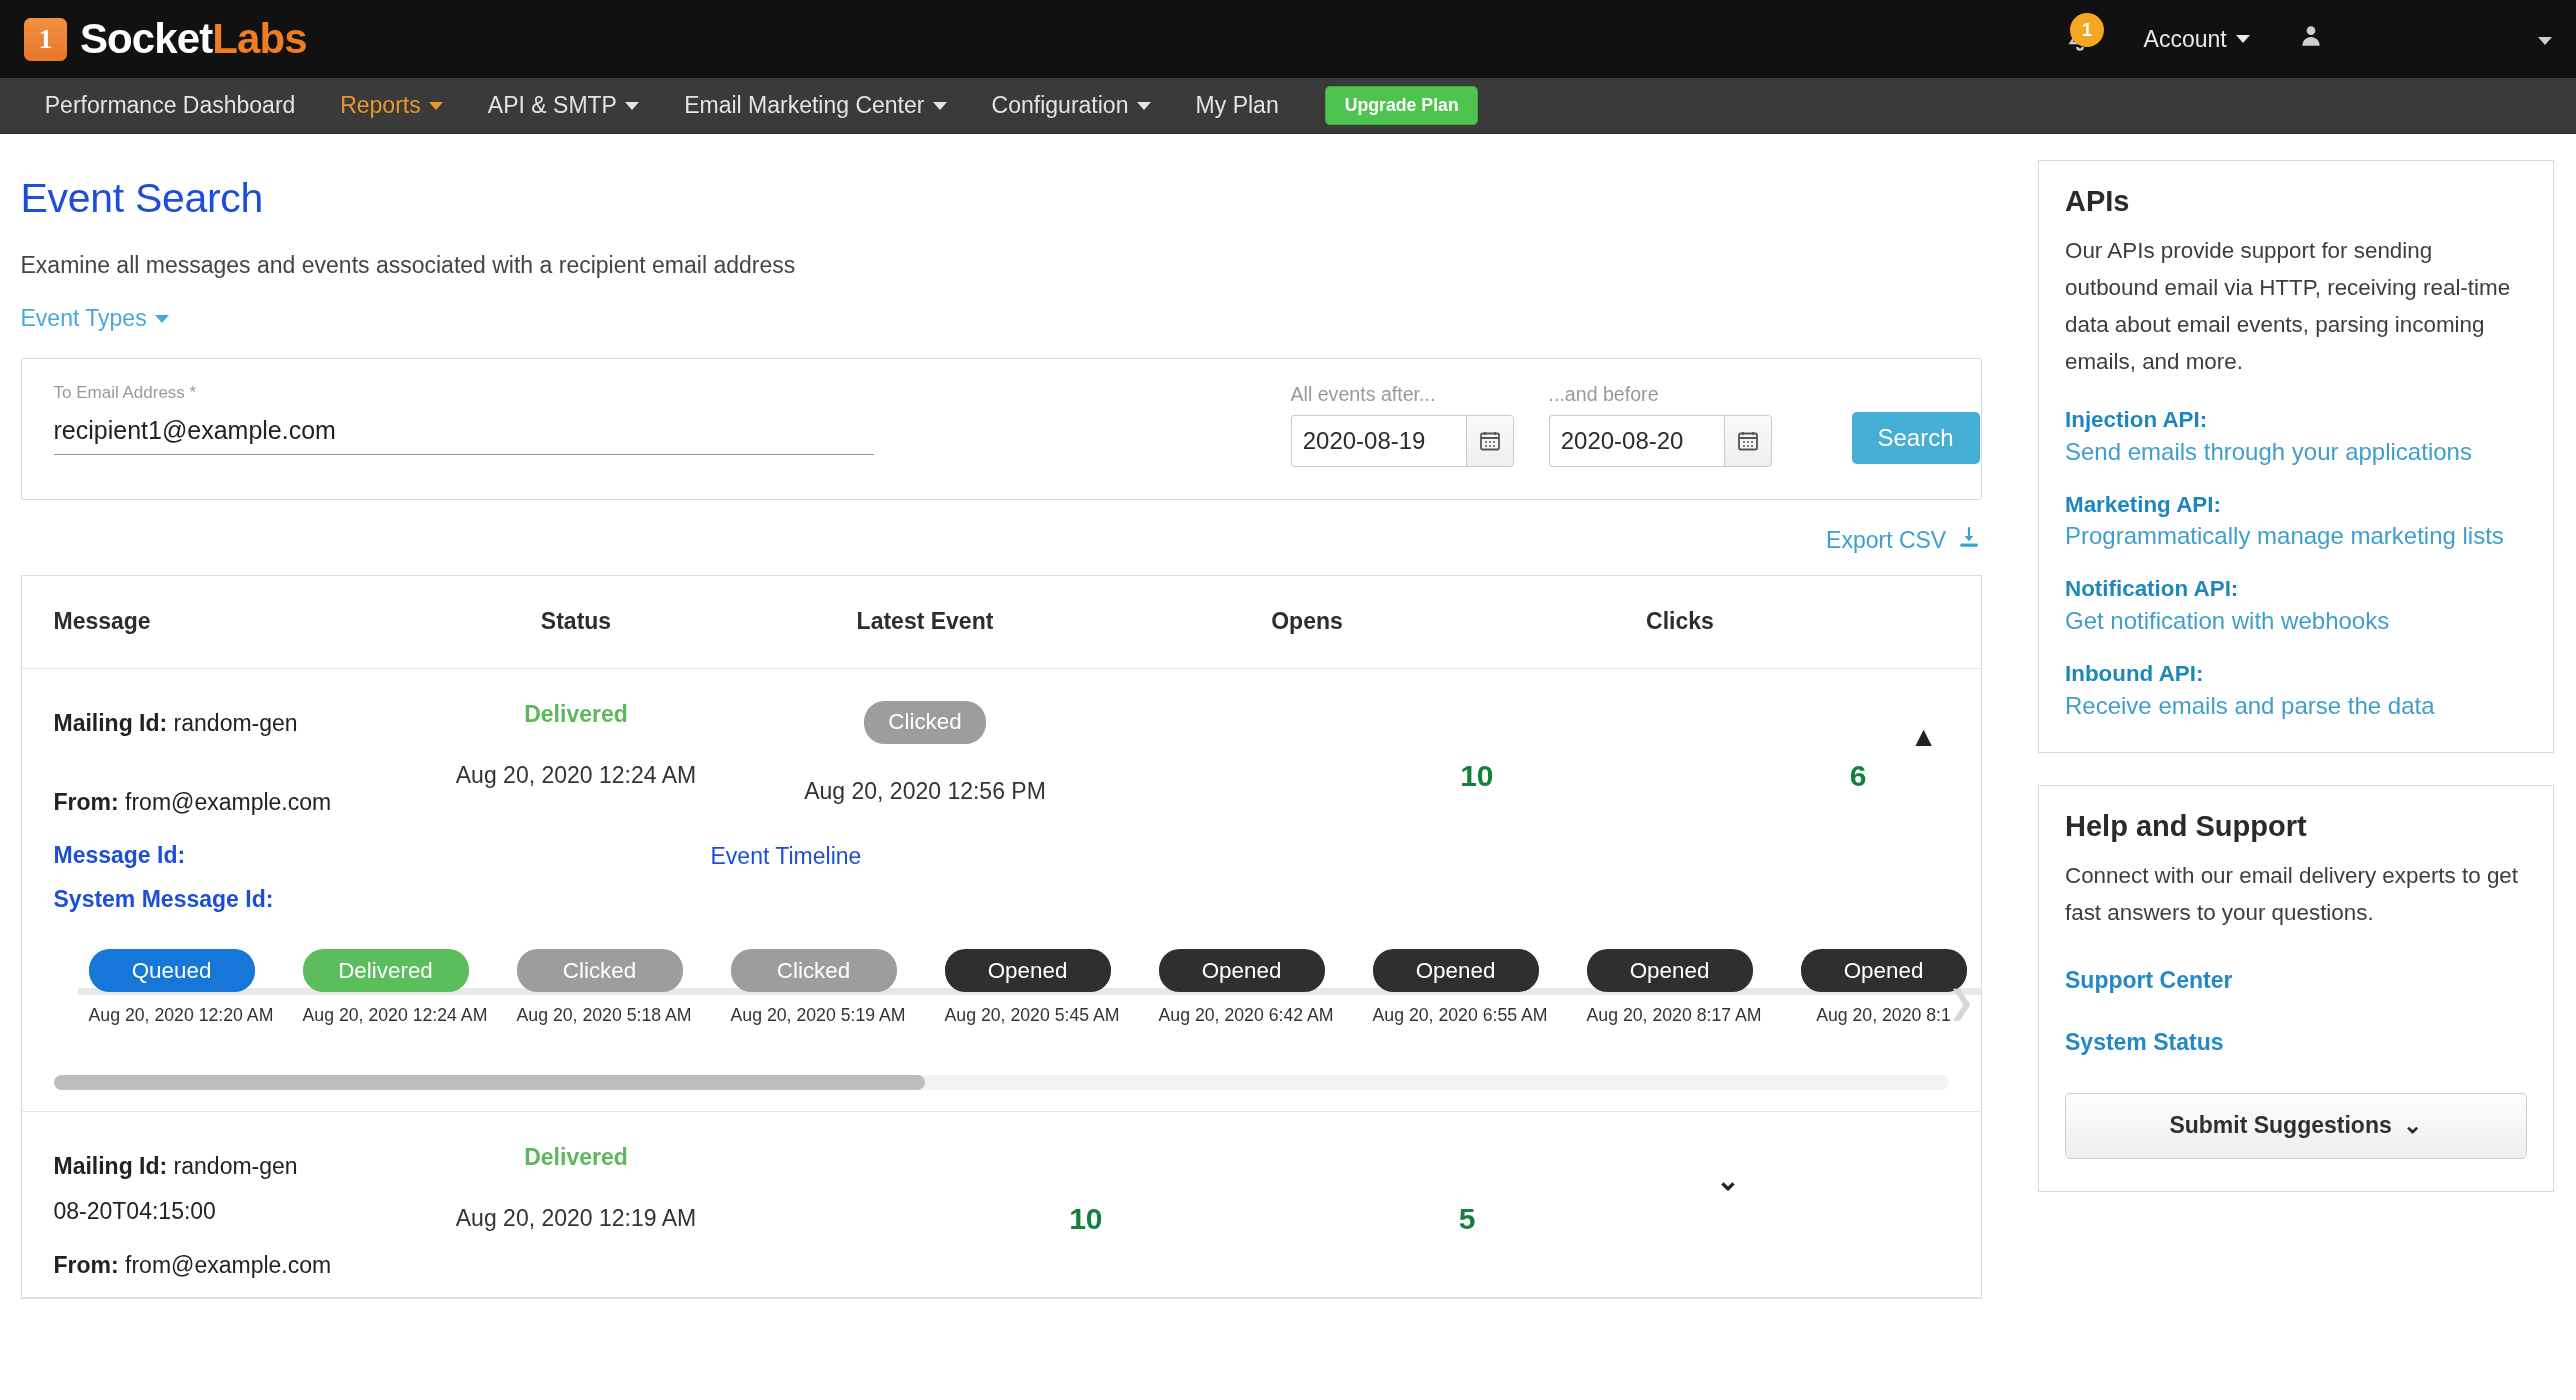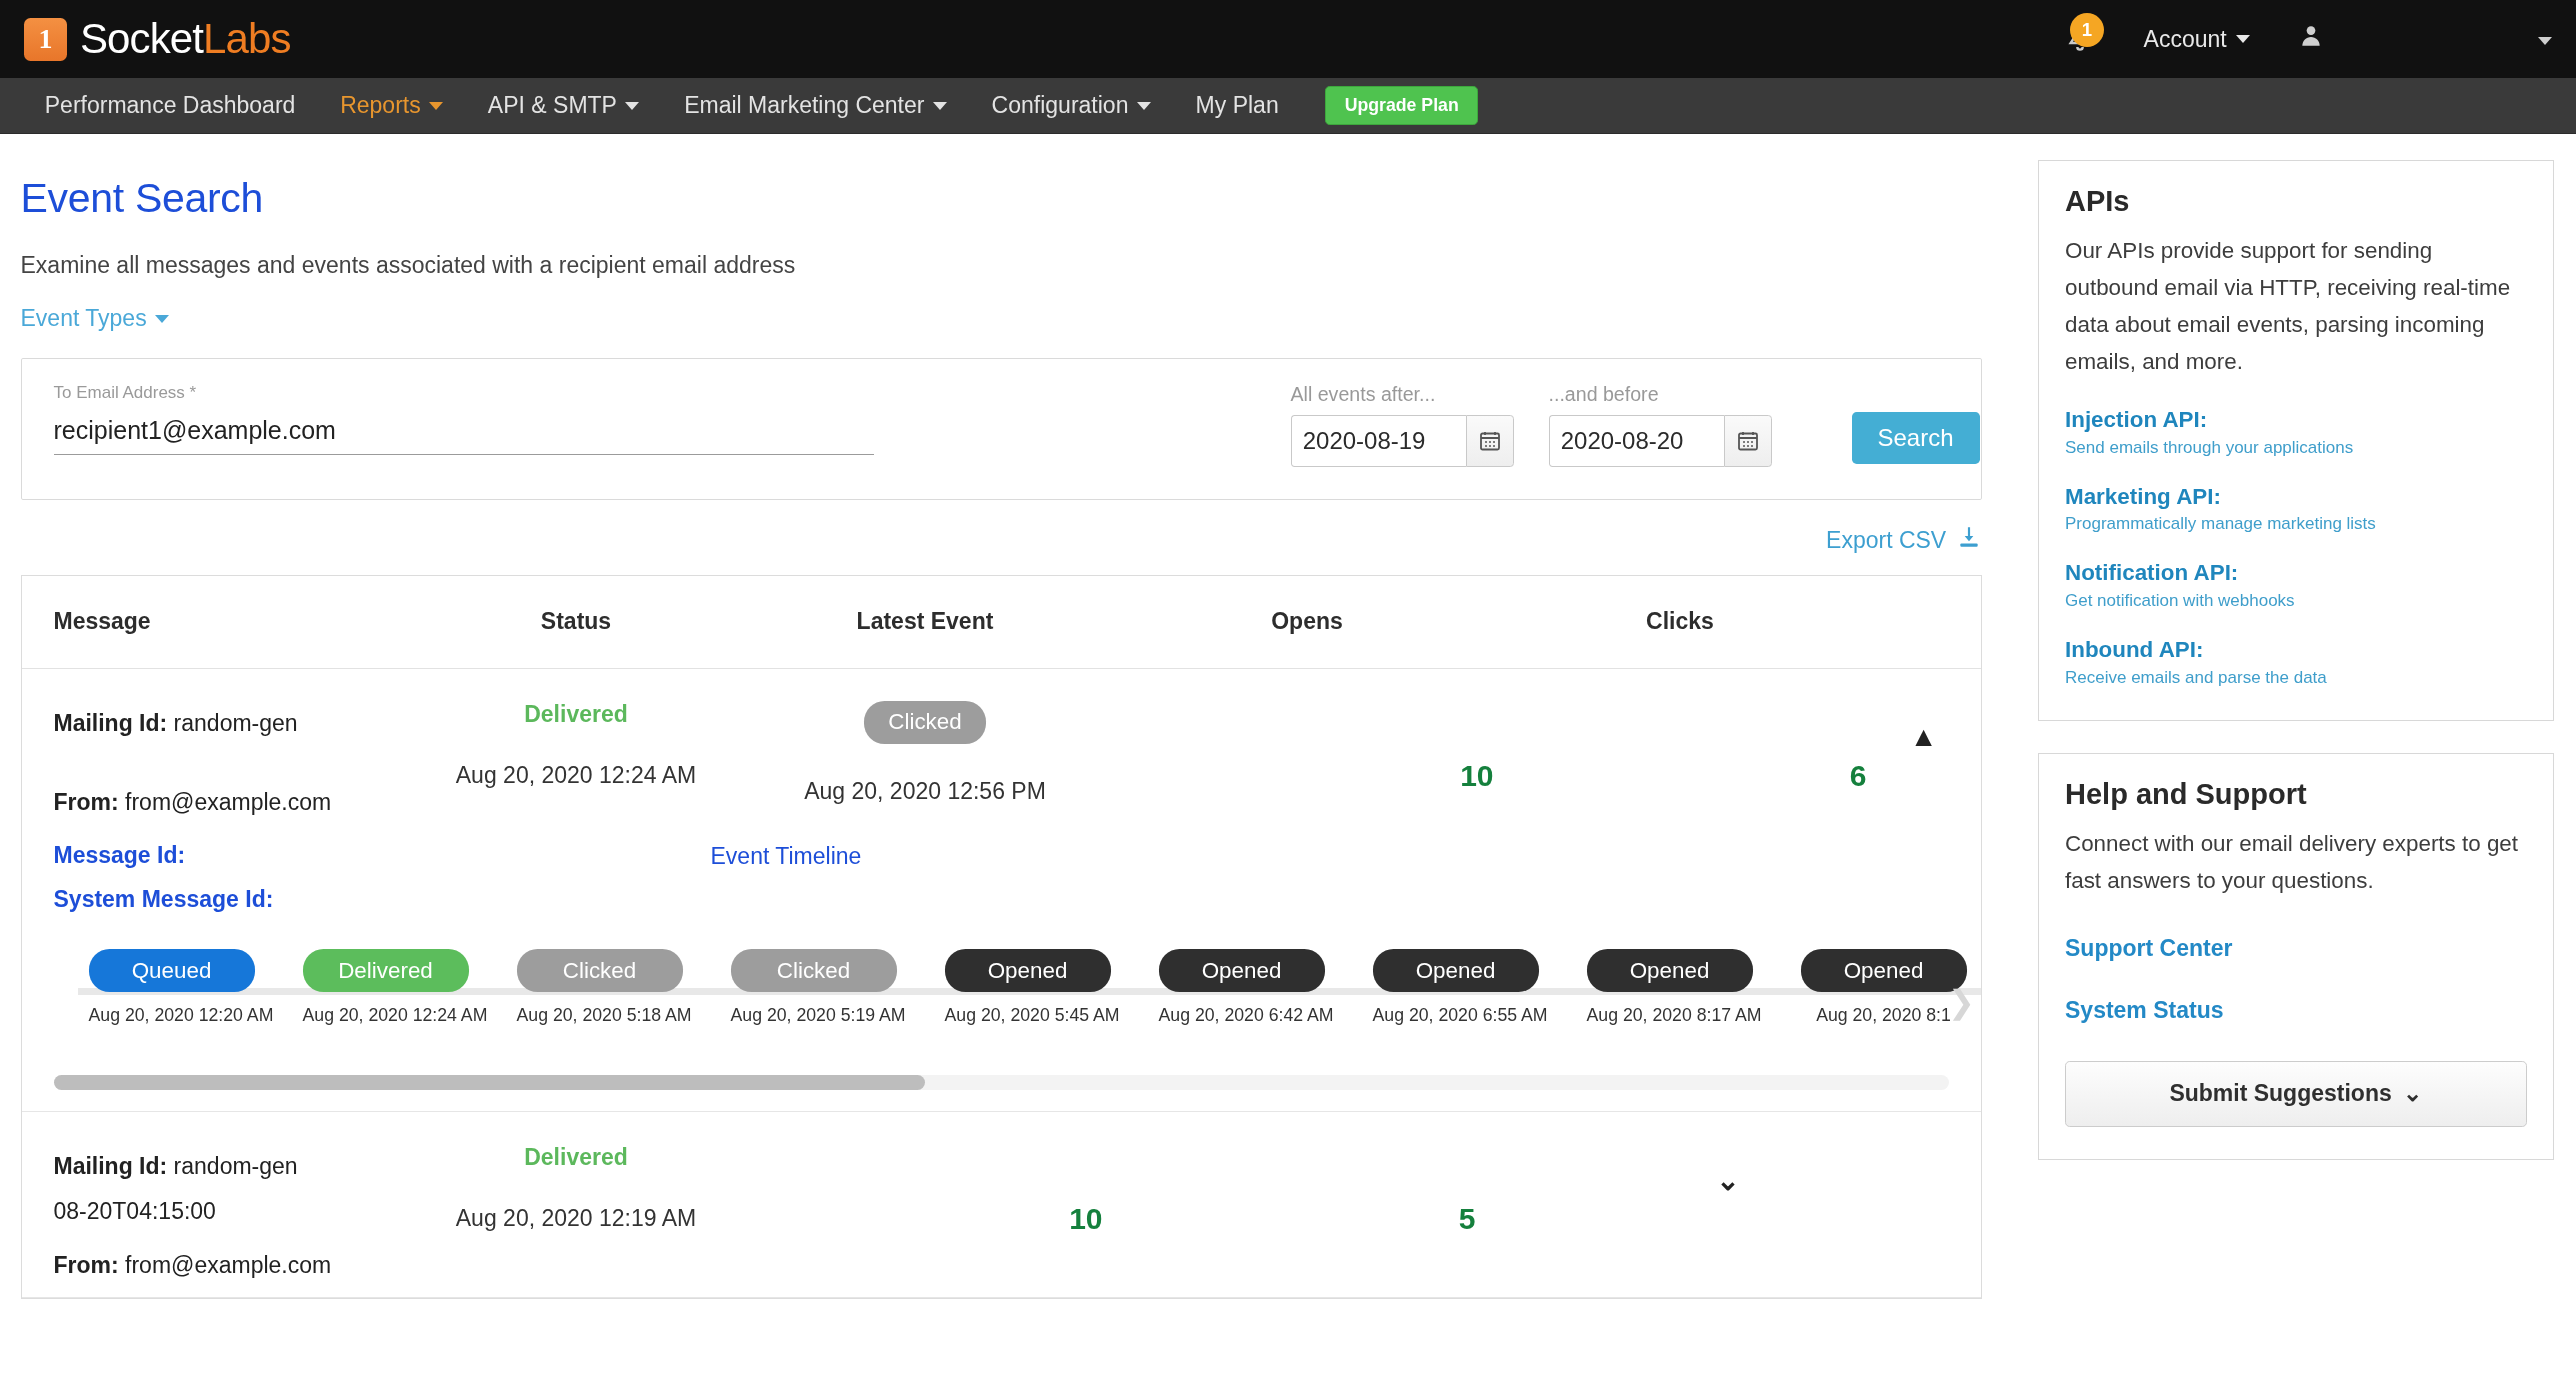--- a/index.html
+++ b/index.html
@@ -20,21 +20,21 @@
   .logo-mark {
     width: 43px; height: 43px; border-radius: 6.5px;
     background: linear-gradient(180deg,#f49042 0%,#e8762a 100%);
     display: flex; align-items: center; justify-content: center;
     position: relative;
   }
   .logo-mark .glyph {
     color:#fff; font-size: 28px; font-weight: bold; line-height: 1;
     font-family: "Liberation Serif", serif;
   }
-  .logo-text { font-size: 42px; font-weight: normal; letter-spacing: -0.9px; }
+  .logo-text { font-size: 42px; font-weight: bold; letter-spacing: -0.9px; }
   .logo-text .w1 { color:#ffffff; }
   .logo-text .w2 { color:#ef7d22; }
 
   .top-right {
     margin-left:auto; display:flex; align-items:center; gap:0;
     height:100%;
   }
   .bell-wrap { position: relative; width: 60px; height: 56px; display:flex; align-items:center; justify-content:center; }
   .bell { width: 32px; height: 34px; position: relative; }
   .badge {
@@ -183,21 +183,21 @@
 
   
   .card {
     border:0.9px solid #d8d8d8; background:#fff; padding: 24px 26px 32px 26px;
     margin-bottom: 32px;
   }
   .card h2 { font-size: 29px; color:#2a2a2a; }
   .card p { margin-top: 15px; font-size: 22.4px; color:#3d3d3d; line-height: 1.65; }
   .api-block { margin-top: 26px; }
   .api-name { color:#1f86bd; font-weight:bold; font-size: 22.4px; }
-  .api-desc { color:#3f9ecb; font-size: 17px; margin-top: 4.7px; }
+  .api-desc { color:#3f9ecb; font-size: 24px; margin-top: 4.7px; }
   .help-link { color:#2389c6; font-weight:bold; font-size: 23px; margin-top: 35px; display:block; }
   .suggest-btn {
     margin-top: 37px; width:100%;
     background: linear-gradient(180deg,#fdfdfd,#eeeeee);
     border:0.9px solid #cccccc; border-radius: 4.7px;
     font-size: 23px; font-weight:bold; color:#2f2f2f;
     padding: 18.6px 0; display:flex; align-items:center; justify-content:center; gap:11.2px;
     font-family:"Liberation Sans", sans-serif; cursor:pointer;
   }
 </style>

